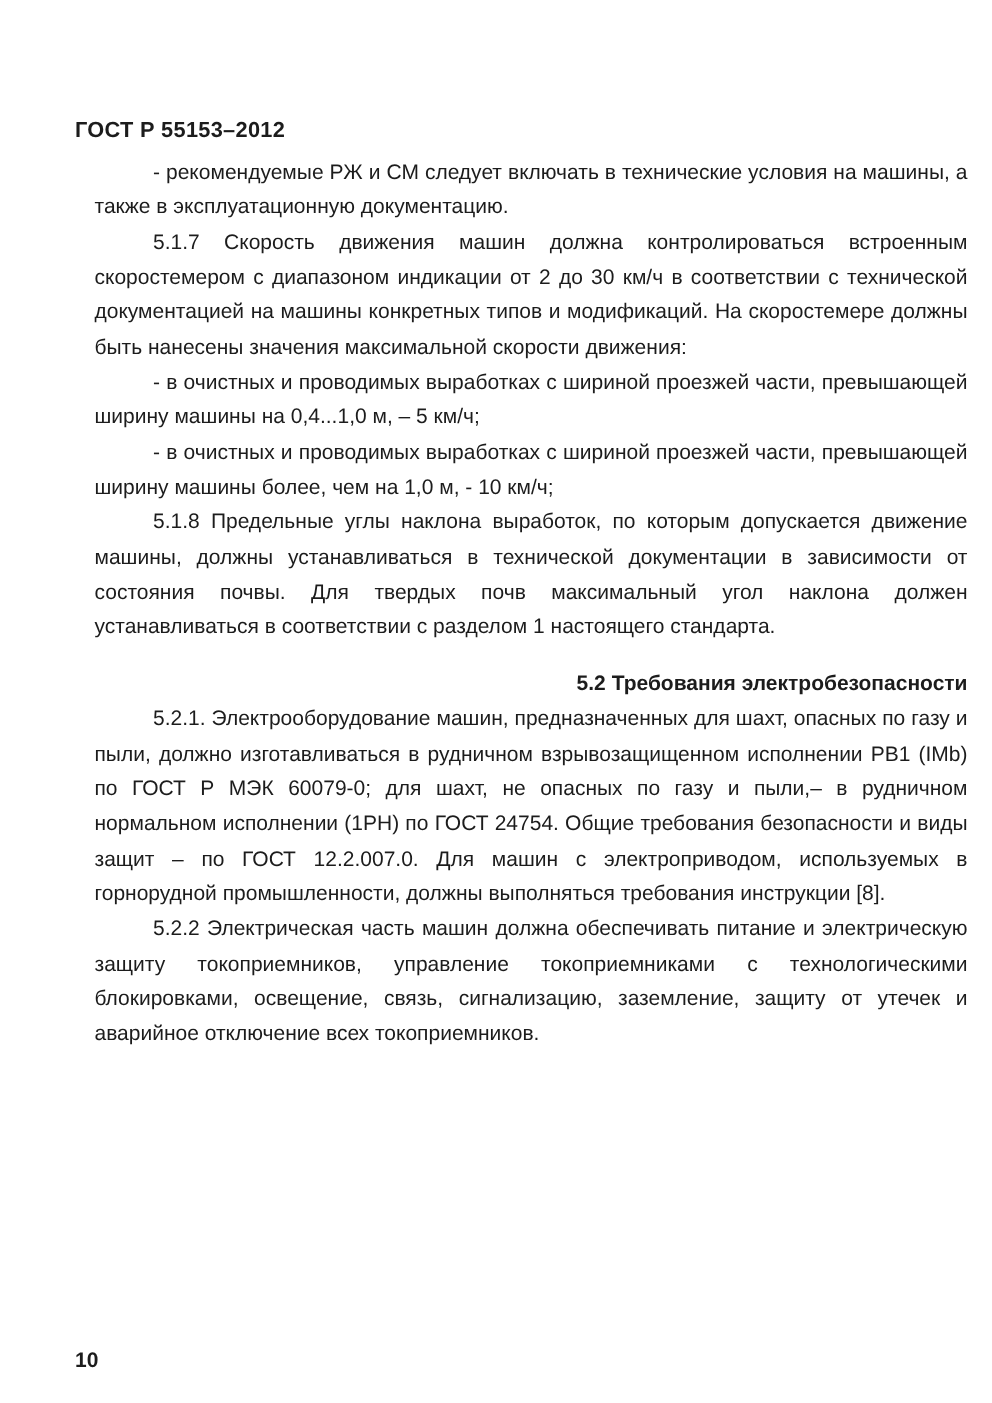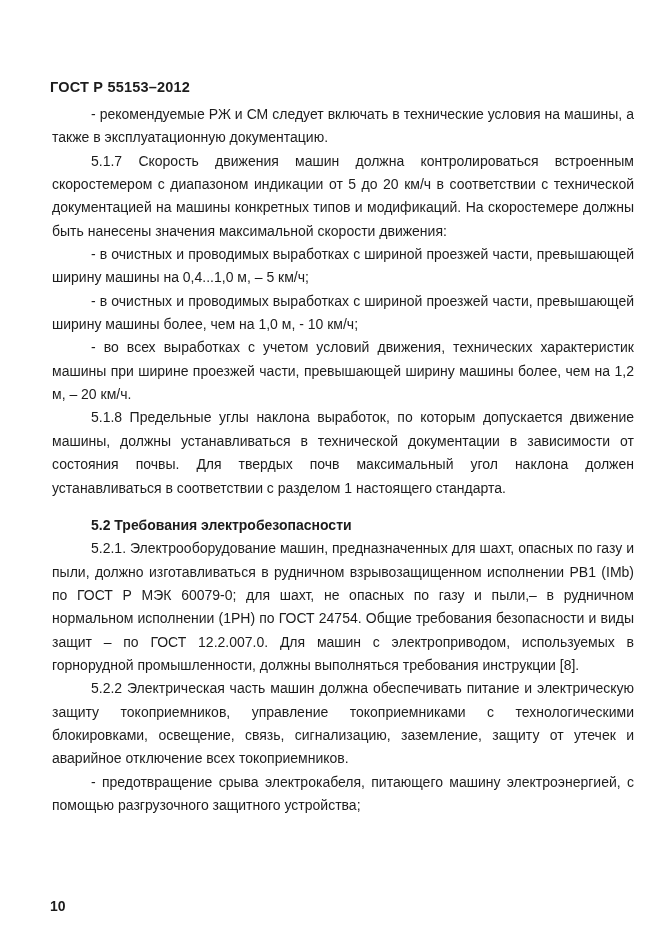--- a/index.html
+++ b/index.html
@@ -21,60 +21,58 @@
     position: absolute;
     left: 50px;
     top: 41px;
     font-size: 14.5px;
     font-weight: bold;
     letter-spacing: 0.2px;
     white-space: nowrap;
   }
   .content {
     position: absolute;
-    left: 52px;
+    left: 63px;
     top: 65px;
     width: 582px;
     font-size: 14px;
     line-height: 23.35px;
     text-align: justify;
   }
   .content p {
     margin: 0;
     padding: 0;
     text-indent: 39px;
   }
   .content p.section-heading {
     font-weight: bold;
     margin-top: 14px;
-    text-align: left;
+    text-align: right;
   }
   .page-number {
     position: absolute;
     left: 50px;
     top: 860px;
     font-size: 14px;
     font-weight: bold;
   }
 </style>
 </head>
 <body>
 
 <div class="page">
 
   <div class="doc-header">ГОСТ Р 55153–2012</div>
 
   <div class="content">
     <p>- рекомендуемые РЖ и СМ следует включать в технические условия  на машины, а также в эксплуатационную документацию.</p>
-    <p>5.1.7 Скорость движения машин должна контролироваться встроенным скоростемером с диапазоном индикации от 5 до 20 км/ч  в соответствии с технической документацией  на машины конкретных типов и модификаций. На скоростемере должны быть нанесены значения максимальной скорости движения:</p>
+    <p>5.1.7 Скорость движения машин должна контролироваться встроенным скоростемером с диапазоном индикации от 2 до 30 км/ч  в соответствии с технической документацией  на машины конкретных типов и модификаций. На скоростемере должны быть нанесены значения максимальной скорости движения:</p>
     <p>- в очистных и проводимых выработках с шириной проезжей части, превышающей ширину машины на 0,4...1,0 м,  –  5 км/ч;</p>
     <p>- в очистных и проводимых выработках с шириной проезжей части, превышающей ширину машины более, чем на 1,0 м, -  10 км/ч;</p>
-    <p>- во всех выработках с учетом условий движения, технических характеристик машины при ширине проезжей части, превышающей ширину машины более, чем на 1,2 м, – 20 км/ч.</p>
     <p>5.1.8 Предельные углы наклона выработок, по которым допускается движение машины, должны устанавливаться в технической документации в зависимости от состояния почвы. Для твердых почв максимальный угол наклона должен устанавливаться в соответствии с разделом 1 настоящего стандарта.</p>
     <p class="section-heading">5.2 Требования электробезопасности</p>
     <p>5.2.1. Электрооборудование машин, предназначенных для шахт, опасных по газу и пыли, должно изготавливаться в рудничном взрывозащищенном исполнении РВ1 (IMb) по ГОСТ Р МЭК 60079-0; для шахт, не опасных по газу и пыли,– в рудничном нормальном исполнении (1РН) по ГОСТ 24754. Общие требования безопасности и виды защит – по ГОСТ 12.2.007.0.  Для машин с электроприводом, используемых в горнорудной промышленности,  должны выполняться требования инструкции [8].</p>
     <p>5.2.2 Электрическая часть машин должна обеспечивать питание и электрическую защиту токоприемников, управление токоприемниками с технологическими блокировками, освещение, связь, сигнализацию, заземление, защиту от утечек и аварийное отключение всех токоприемников.</p>
-    <p>- предотвращение срыва электрокабеля, питающего машину электроэнергией, с помощью разгрузочного защитного устройства;</p>
   </div>
 
   <div class="page-number">10</div>
 
 </div>
 
 </body></html>

